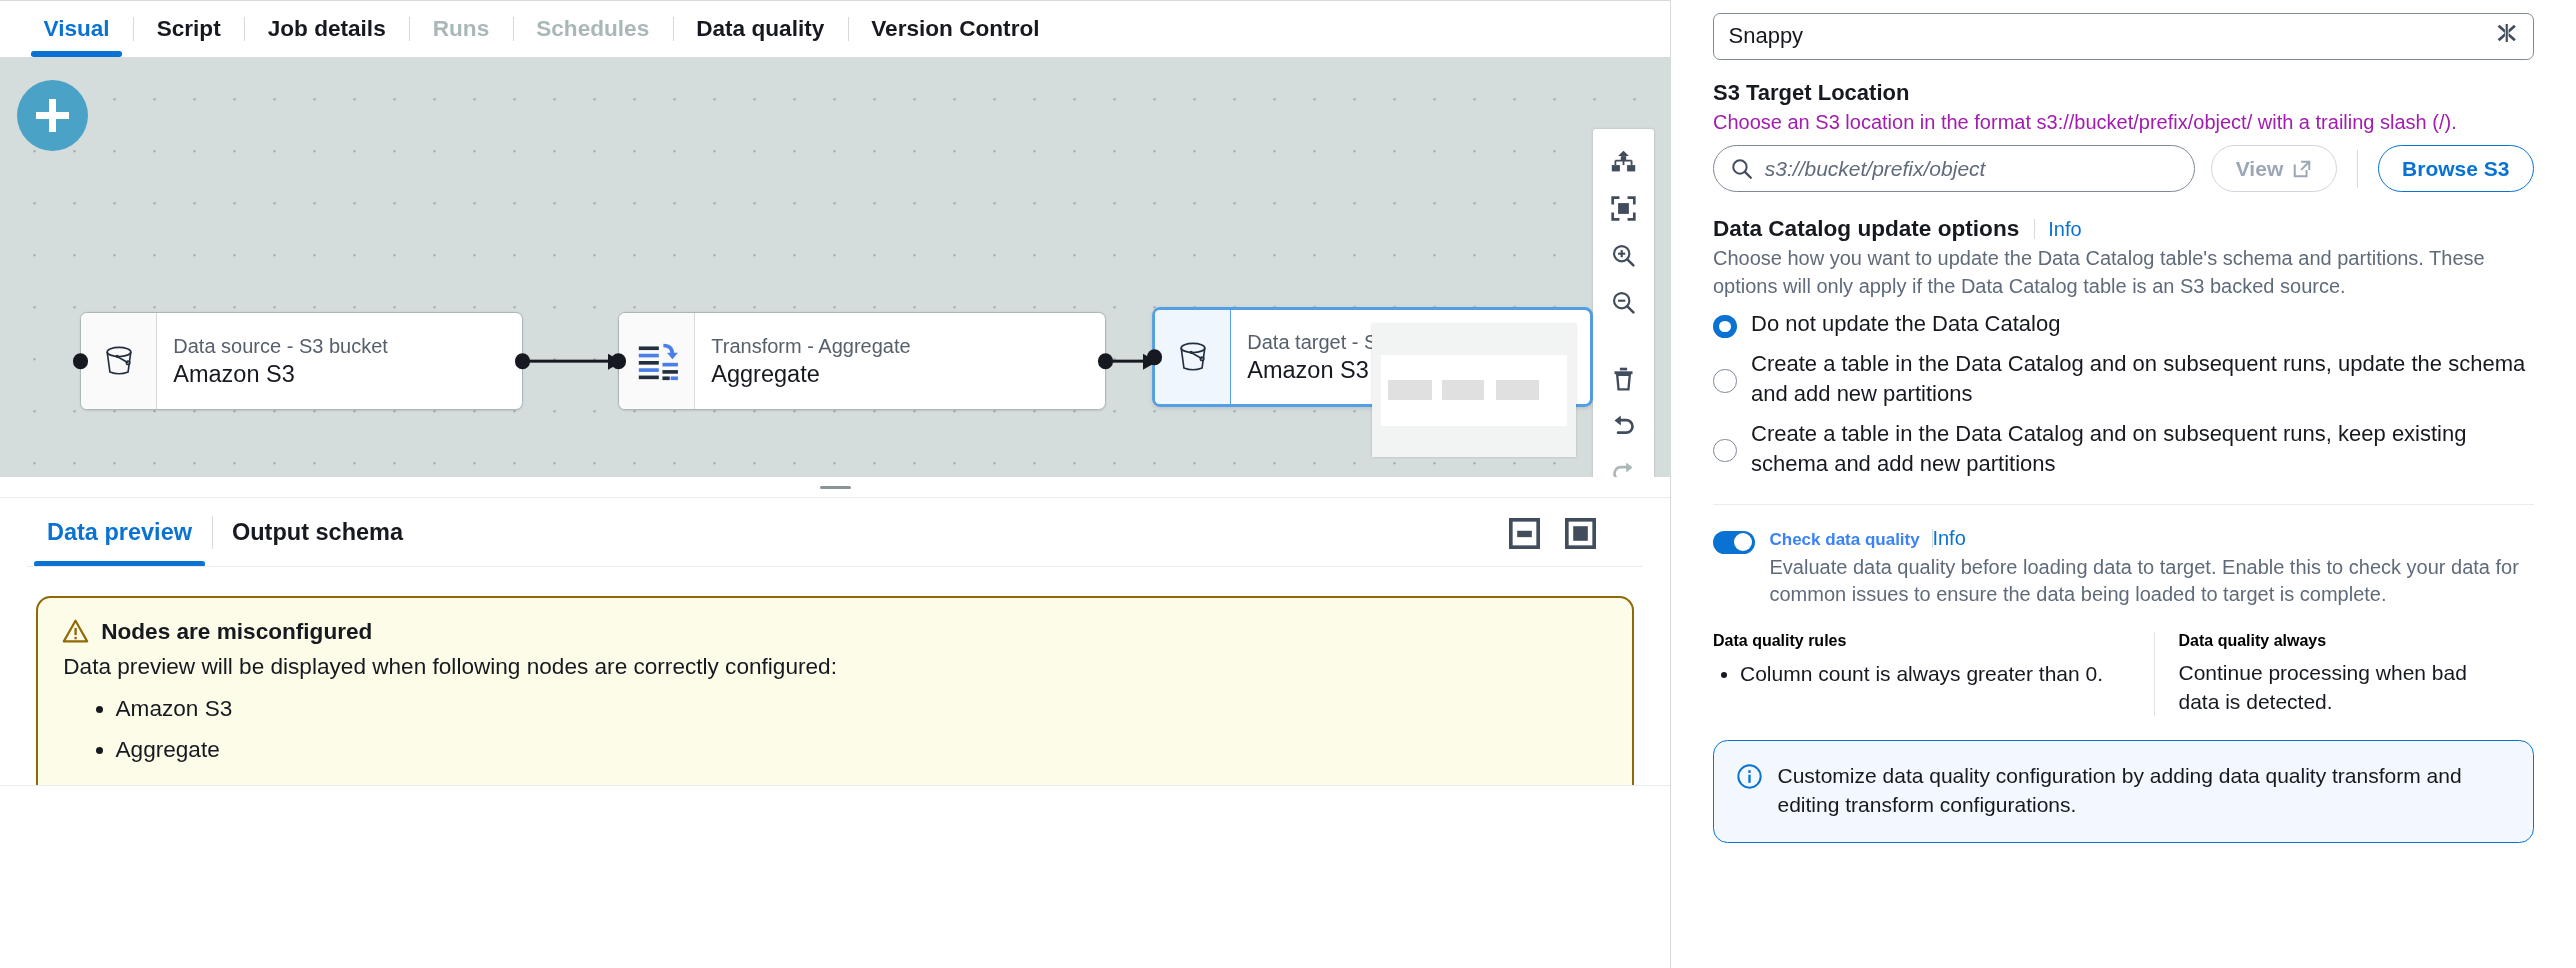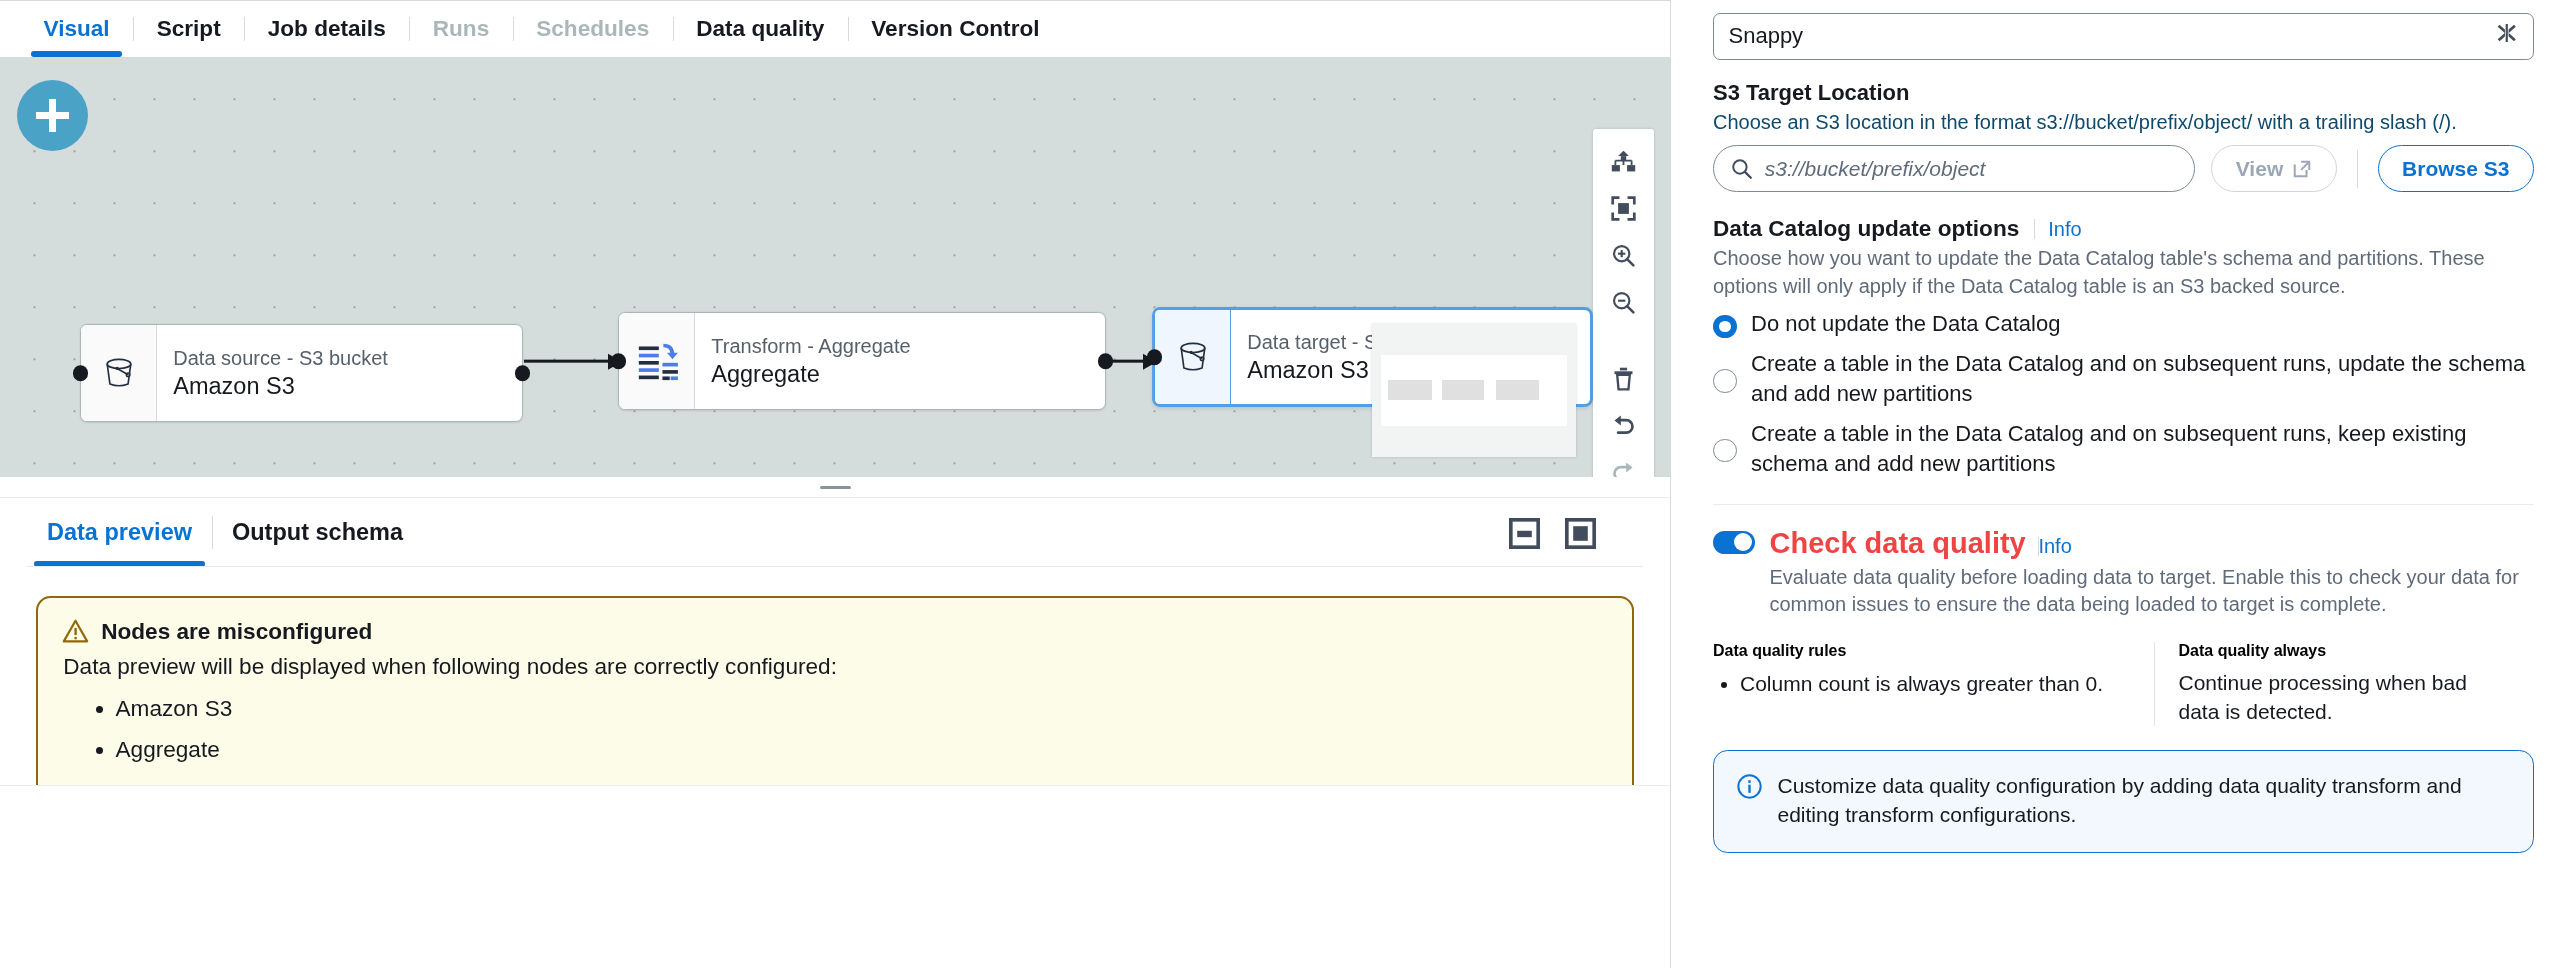--- a/index.html
+++ b/index.html
@@ -153,21 +153,21 @@
   .bottom-strip { position: absolute; left: 0; right: 0; bottom: 0; height: 20px; background: #fff; border-top: 0.9px solid #eaeded; }
 
   
   .right-pane {
     width: 906px; height: 969px; background: #fff;
     border-left: 0.9px solid #d5dbdb; position: relative;
     padding: 0 42px 0 42px; overflow: hidden;
   }
   .rp-inner { padding-top: 7.2px; }
   .field-label { font-size: 22px; font-weight: 700; color: #16191f; }
-  .field-desc { font-size: 20px; color: #0c4a6e; line-height: 1.35; margin-top: 3.6px; }
+  .field-desc { font-size: 20px; color: #a21caf; line-height: 1.35; margin-top: 3.6px; }
 
   .select-box {
     height: 47px; border: 0.9px solid #7d8998; border-radius: 7.2px; background: #fff;
     display: flex; align-items: center; padding: 0 14.5px; margin-top: 5.4px;
     font-size: 22px; color: #16191f; position: relative; cursor: pointer;
   }
   .select-caret { position: absolute; right: 14.5px; top: 50%; transform: translateY(-50%); }
 
   .row-inline { display: flex; align-items: center; gap: 0; margin-top: 9px; }
   .search-input {
@@ -207,21 +207,21 @@
   }
 
   .hr { height: 0.9px; background: #e9ebed; margin: 25px 0 0 0; }
 
   .toggle-row { display: flex; align-items: flex-start; gap: 14.5px; margin-top: 22px; }
   .toggle {
     flex: 0 0 42px; width: 42px; height: 23.5px; border-radius: 11.8px; background: #0972d3;
     position: relative; cursor: pointer; margin-top: 3.6px;
   }
   .toggle .knob { position: absolute; right: 2.7px; top: 2.7px; width: 18px; height: 18px; border-radius: 50%; background: #fff; }
-  .toggle-label { font-size: 29px; font-weight: 700; color: #ef4444; }
+  .toggle-label { font-size: 17px; font-weight: 700; color: #3b82f6; }
   .toggle-desc { font-size: 20px; color: #5f6b7a; line-height: 1.38; margin-top: 3.6px; }
 
   .dq-cols { display: flex; margin-top: 23.5px; }
   .dq-col { flex: 1; padding-right: 23.5px; }
   .dq-col.second { border-left: 0.9px solid #e0e3e6; padding-left: 23.5px; flex: 0 0 380px; }
   .dq-title { font-size: 16px; font-weight: 700; color: #000000; }
   .dq-list { margin: 9px 0 0 27px; }
   .dq-list li { font-size: 21px; color: #16191f; line-height: 1.4; }
   .dq-text { font-size: 21px; color: #16191f; line-height: 1.4; margin-top: 7.2px; }
 
@@ -264,21 +264,21 @@
         </div>
     </div>
 
     <div class="canvas-wrap">
       <div class="canvas-grid"></div>
 
       <button class="add-fab">
         <span class="plus"></span>
       </button>
 
-      <div class="node" style="left:80px; top:267px; width:443px;">
+      <div class="node" style="left:80px; top:255px; width:443px;">
         <span class="port left"></span>
         <div class="node-icon">
           <svg width="40" height="40" viewBox="0 0 44 44">
             <ellipse cx="22" cy="12" rx="13" ry="5" fill="none" stroke="#232f3e" stroke-width="1.8"></ellipse>
             <path d="M9 12 L12 34 Q22 38 32 34 L35 12" fill="none" stroke="#232f3e" stroke-width="1.8"></path>
             <line x1="20" y1="17" x2="32" y2="24" stroke="#232f3e" stroke-width="1.8"></line>
             <circle cx="20" cy="17" r="1.8" fill="#232f3e"></circle>
             <circle cx="32" cy="24" r="2" fill="none" stroke="#232f3e" stroke-width="1.6"></circle>
           </svg>
         </div>

